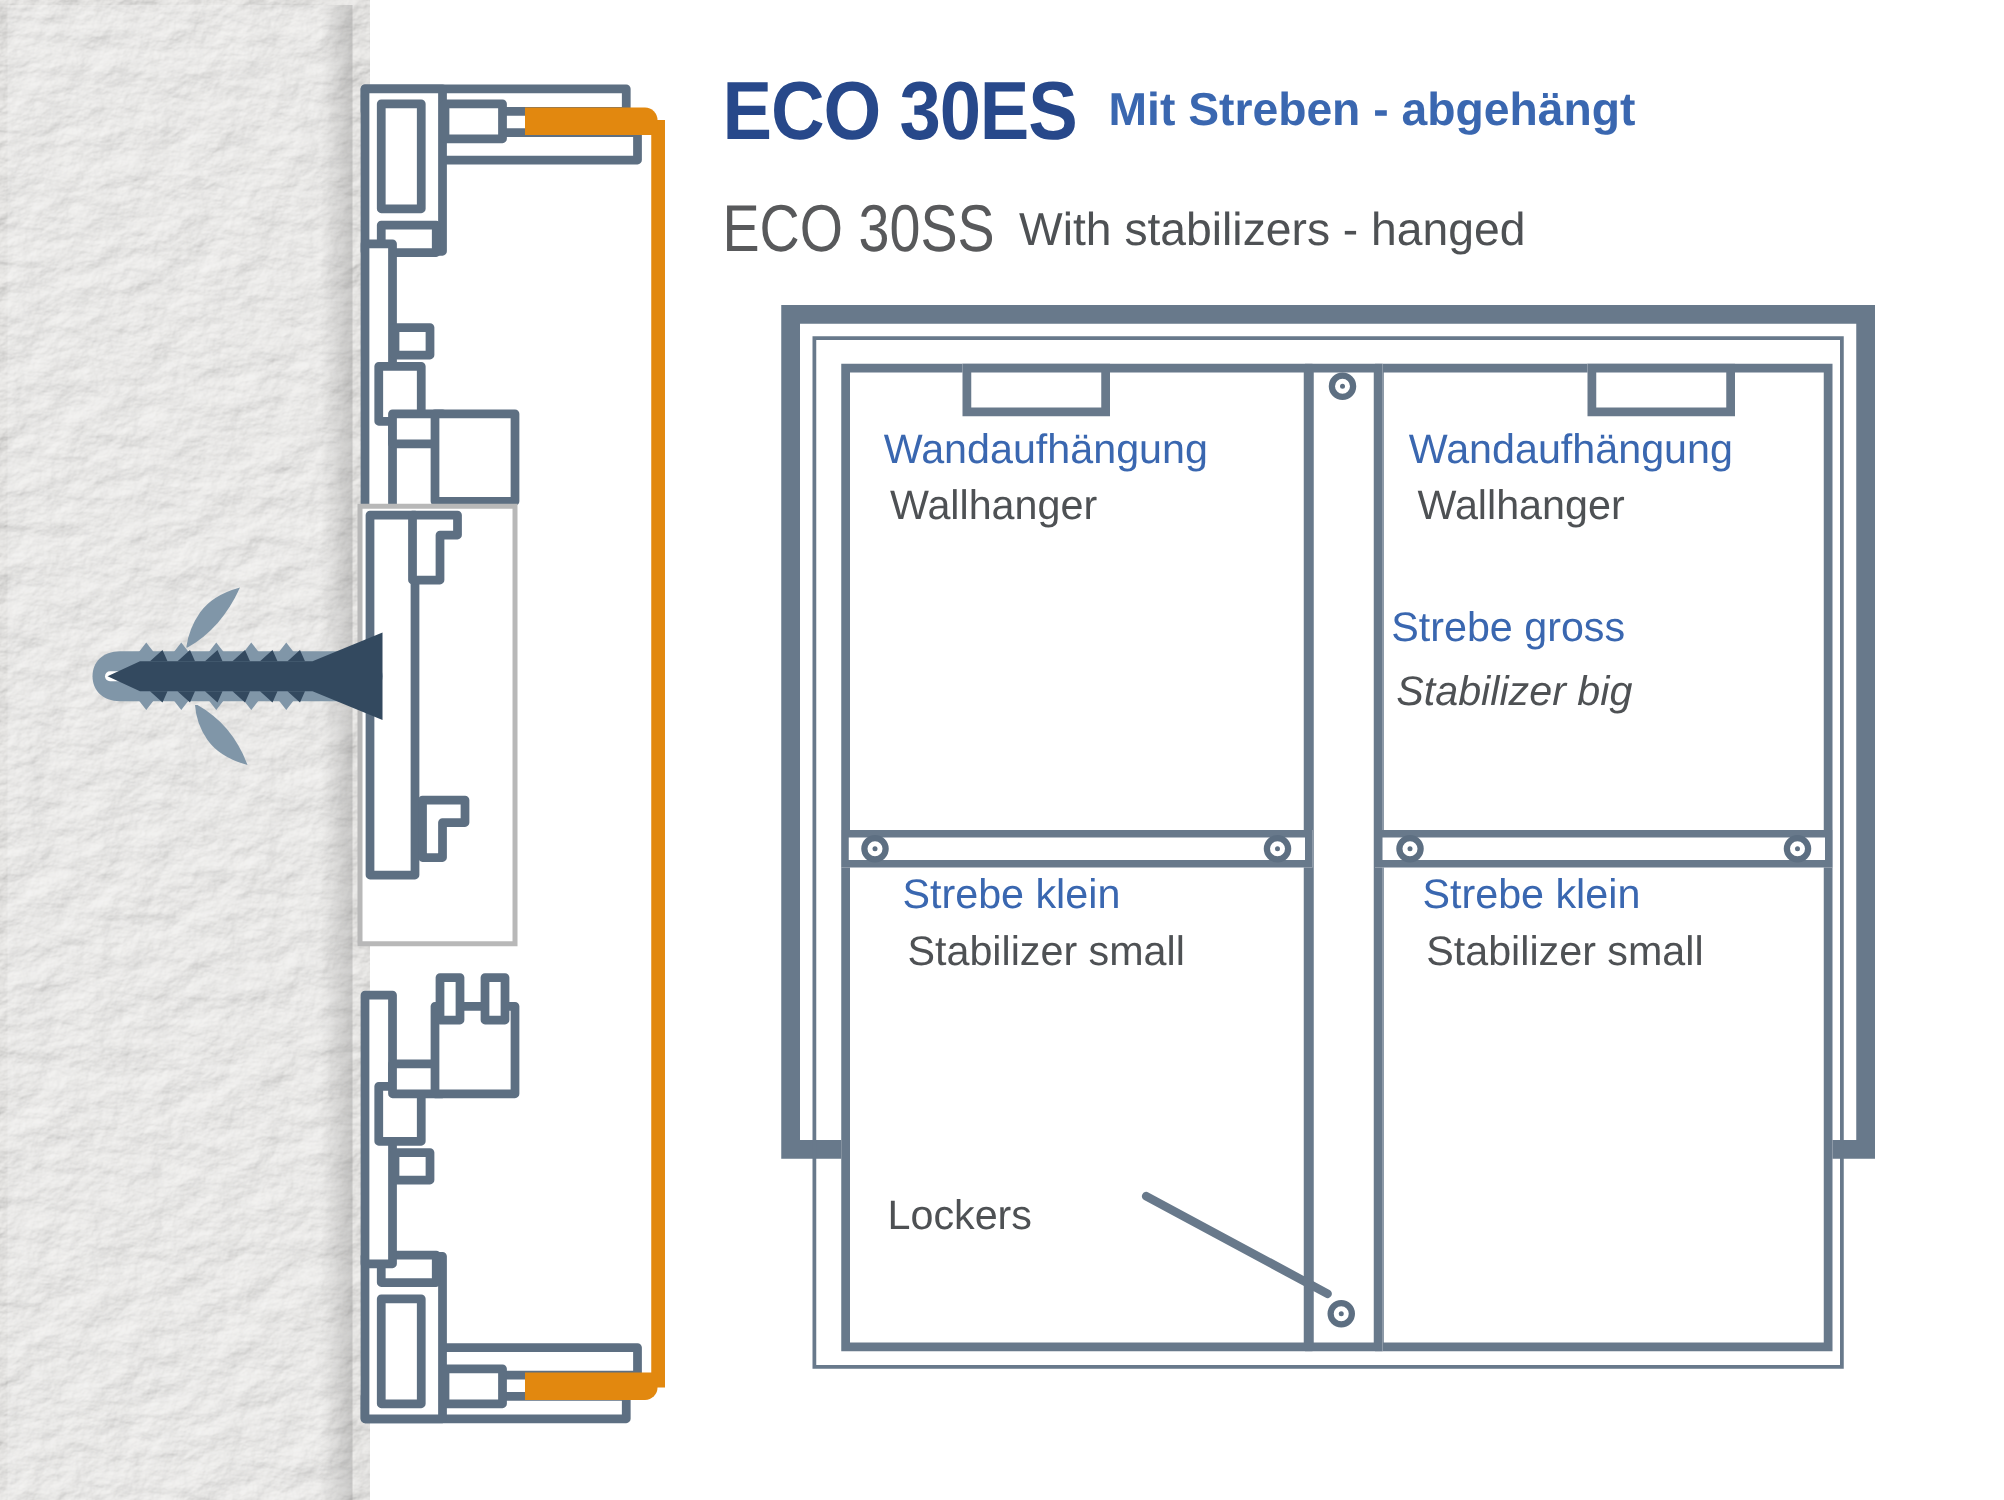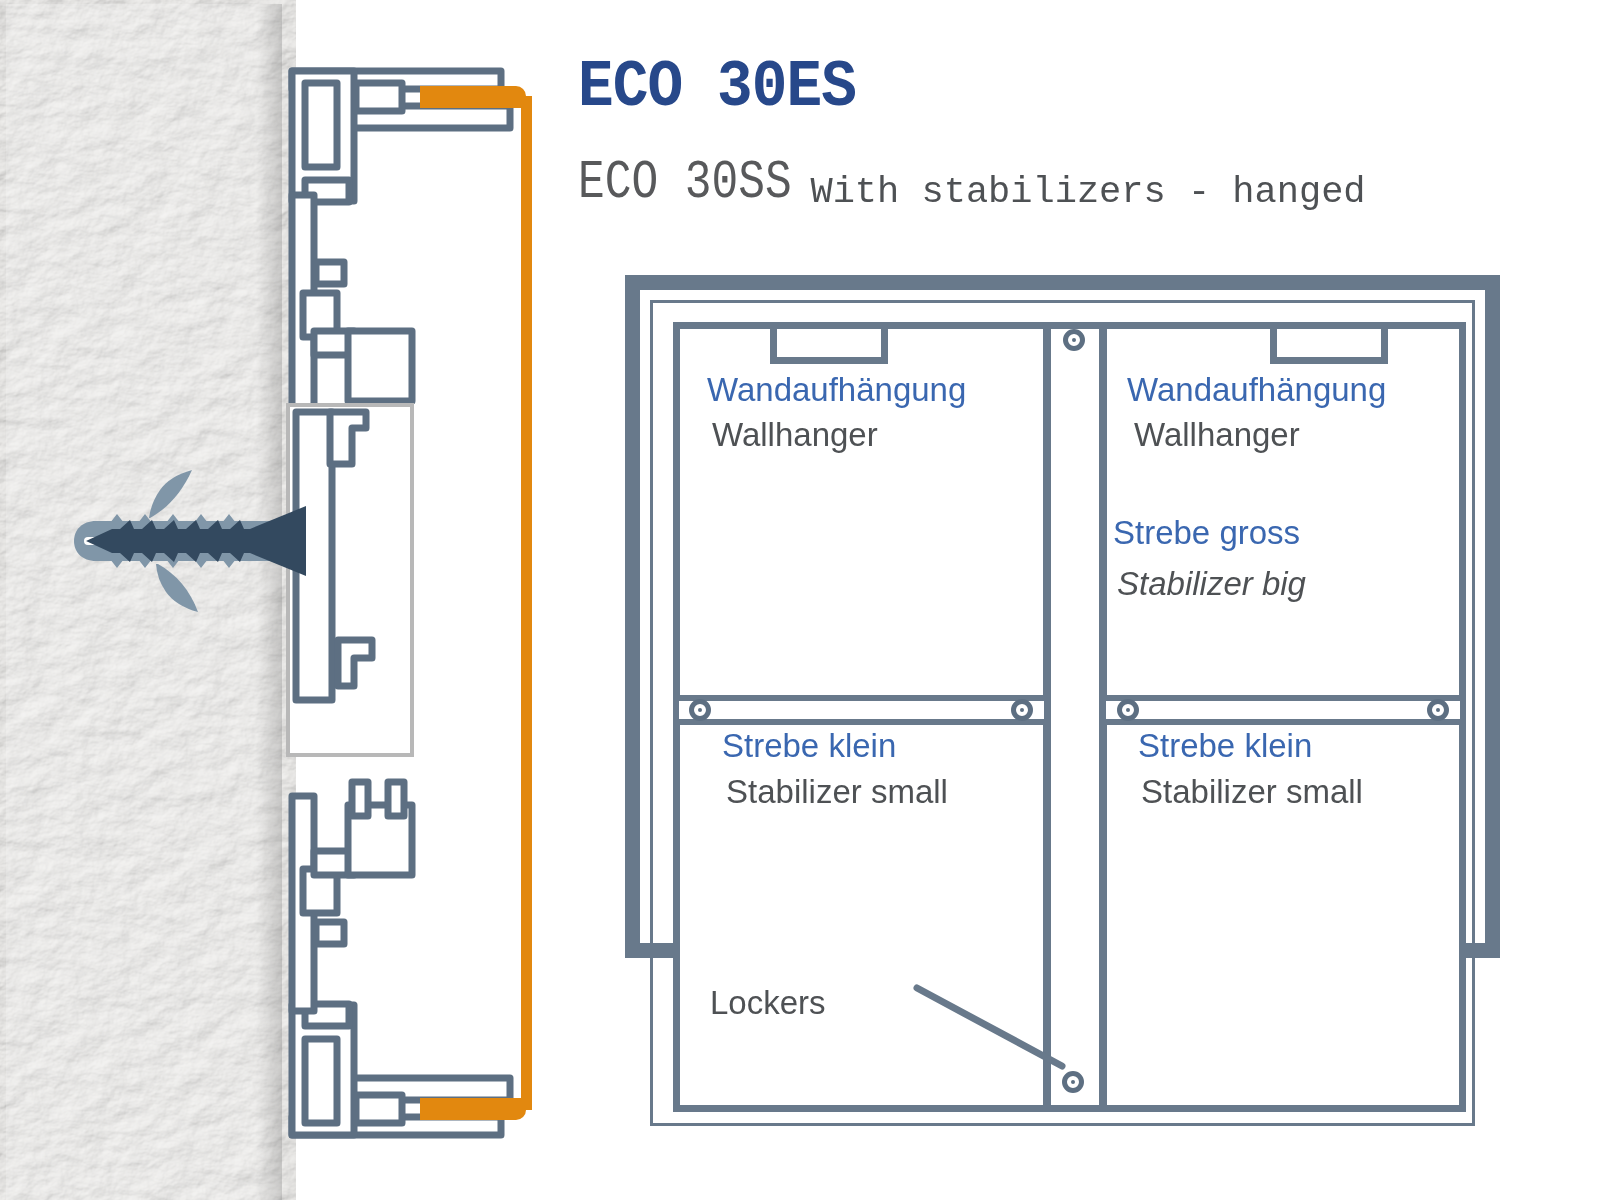--- a/index.html
+++ b/index.html
@@ -14,32 +14,32 @@
   
   .left-art{position:absolute;left:0;top:0;}
   .st{stroke:var(--profile);stroke-width:7px;fill:#fff;stroke-linejoin:round;stroke-linecap:round;}
   .st-thin{stroke:var(--plate);stroke-width:4px;fill:#fff;}
   .or{fill:var(--orange);}
   .dw{fill:var(--dowel);}
   .sc{fill:var(--screw-dark);}
 
   
   .header{position:absolute;left:578px;top:50px;width:980px;}
-  .h-row{position:absolute;left:0;display:flex;align-items:flex-end;white-space:nowrap;font-family:Liberation Mono, monospace;}
+  .h-row{position:absolute;left:0;display:flex;align-items:center;white-space:nowrap;}
   .h-row1{top:0;}
   .h-row2{top:103px;}
   .t-big-de{font-size:66px;font-weight:bold;color:var(--navy);letter-spacing:-1px;
             display:inline-block;transform:scaleX(.9);transform-origin:left bottom;}
   .t-sub-de{font-size:37px;color:var(--blue);margin-left:-6px;font-weight:600;}
   .t-big-en{font-size:53px;color:var(--gray-title);display:inline-block;
             transform:scaleX(.84);transform-origin:left bottom;letter-spacing:0px;}
   .t-sub-en{font-size:37px;color:var(--gray-text);margin-left:-22px;}
 
   
-  .frame{position:absolute;left:625px;top:275px;width:875px;height:683px;}
+  .frame{position:absolute;left:625px;top:244px;width:875px;height:683px;}
   .f-outer{position:absolute;inset:0;border:15px solid var(--slate);}
   .f-thin{position:absolute;left:25px;top:25px;width:825px;height:826px;border:3px solid var(--slate);box-sizing:border-box;}
   .panel{position:absolute;top:47px;height:790px;border:7px solid var(--slate);box-sizing:border-box;background:#fff;}
   .panel-left{left:48px;width:377px;}
   .panel-right{left:475px;width:366px;}
   .vbar{position:absolute;left:419px;top:47px;width:62px;height:790px;border:7px solid var(--slate);
         box-sizing:border-box;background:#fff;}
   .notch{position:absolute;top:47px;width:118px;height:42px;border:7px solid var(--slate);
          box-sizing:border-box;background:#fff;}
   .notch-left{left:145px;}
@@ -137,20 +137,21 @@
         <path d="M86,541 L112,529 H250 L306,506 L306,576 L250,553 H112 Z"></path>
         <path d="M120,529 l10,-9 l4,9 z M142,529 l10,-9 l4,9 z M164,529 l10,-9 l4,9 z M186,529 l10,-9 l4,9 z M208,529 l10,-9 l4,9 z M230,529 l10,-9 l4,9 z"></path>
         <path d="M120,553 l10,9 l4,-9 z M142,553 l10,9 l4,-9 z M164,553 l10,9 l4,-9 z M186,553 l10,9 l4,-9 z M208,553 l10,9 l4,-9 z M230,553 l10,9 l4,-9 z"></path>
       </g>
     </g>
   </svg>
 
   <div class="header">
     <div class="h-row h-row1">
       <span class="t-big-de">ECO 30ES</span>
+      <span class="t-sub-de">Mit Streben - abgehängt</span>
     </div>
     <div class="h-row h-row2">
       <span class="t-big-en">ECO 30SS</span>
       <span class="t-sub-en">With stabilizers - hanged</span>
     </div>
   </div>
 
   <div class="frame">
     <div class="f-outer"></div>
     <div class="f-thin"></div>

